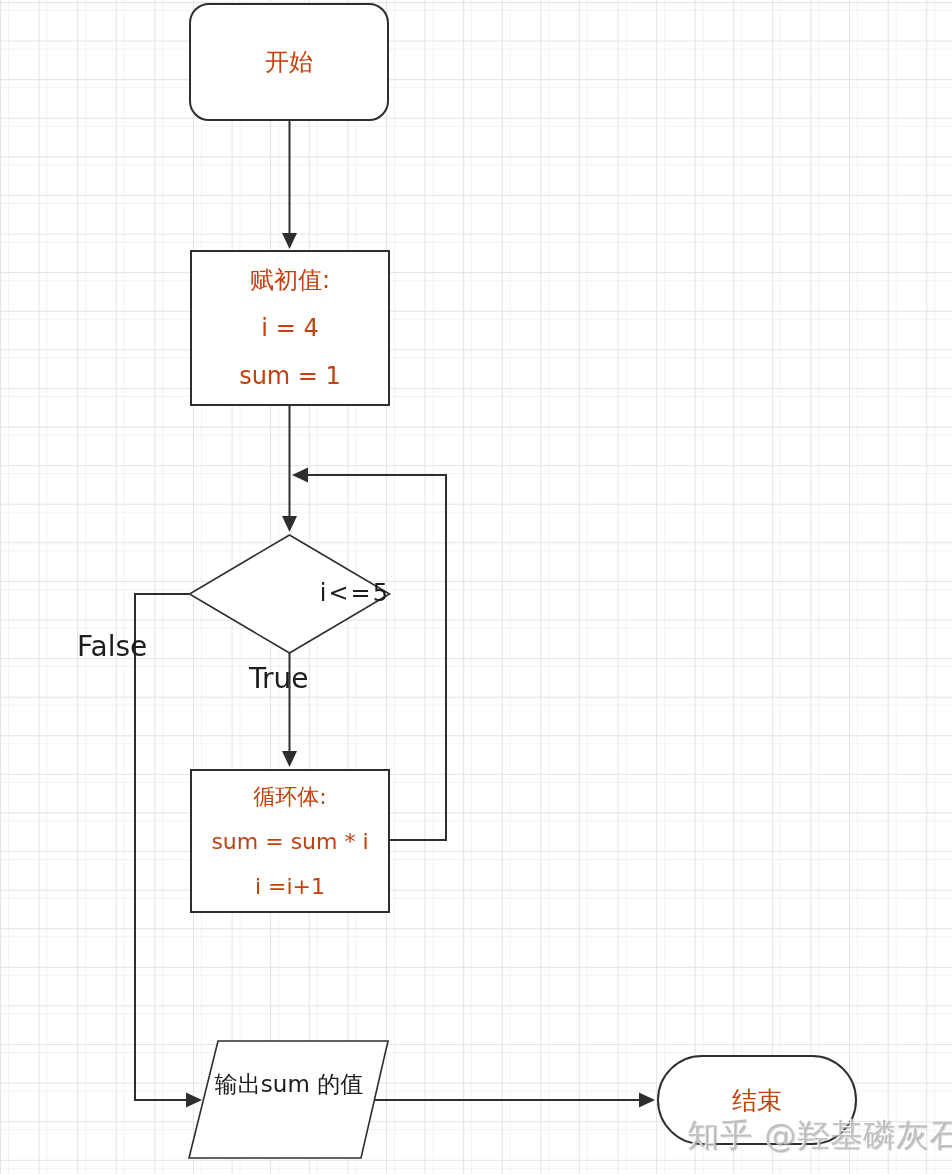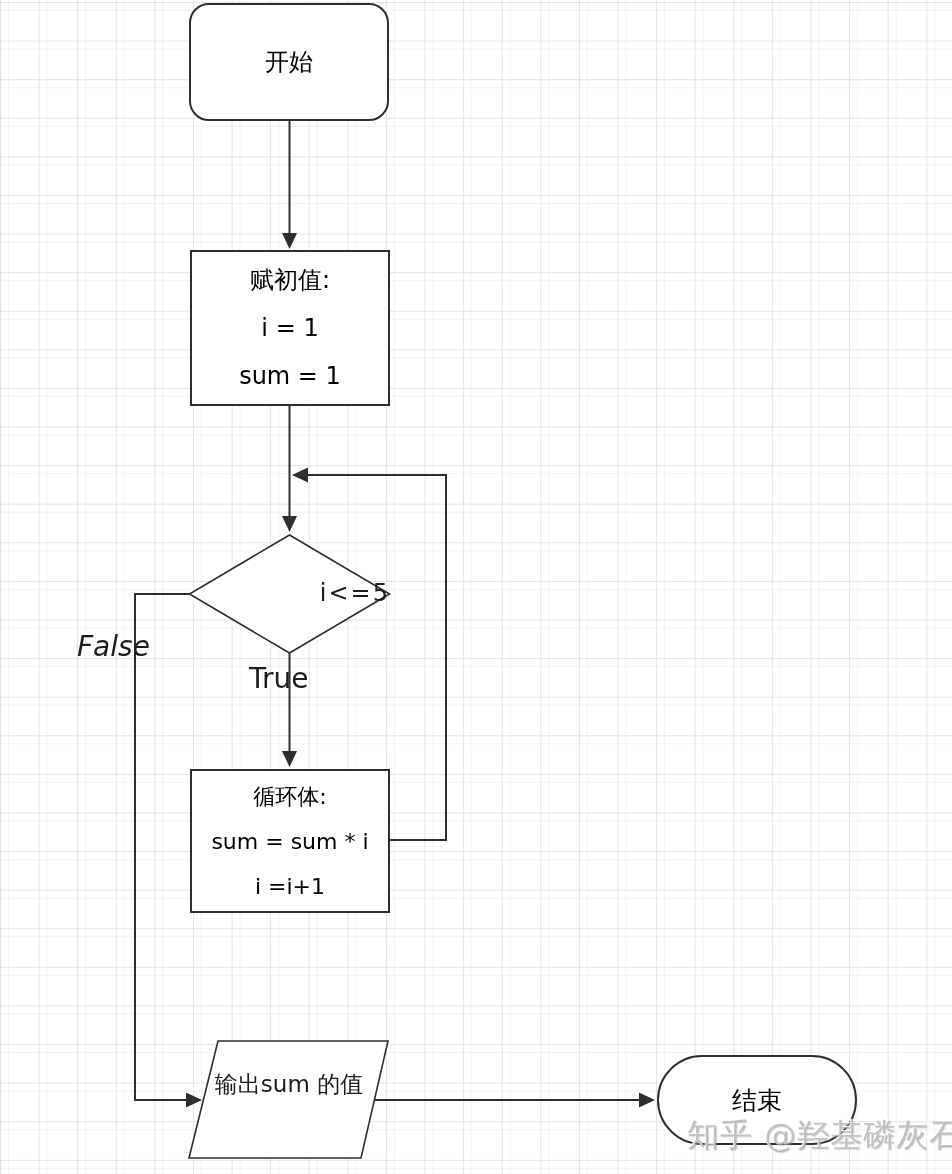--- a/index.html
+++ b/index.html
@@ -32,21 +32,21 @@
   .node {
     position: absolute;
     box-sizing: border-box;
     background: #ffffff;
     border: 2px solid #2e2e2e;
     display: flex;
     flex-direction: column;
     align-items: center;
     justify-content: center;
     text-align: center;
-    color: #000000;
+    color: #c2410c;
   }
   .node .line { display: block; white-space: nowrap; }
 
   .node-start {
     left: 189px; top: 3px; width: 200px; height: 118px;
     border-radius: 20px;
     font-size: 24px;
   }
   .node-init {
     left: 190px; top: 250px; width: 200px; height: 156px;
@@ -69,21 +69,21 @@
     color: #1d1d1d;
     white-space: nowrap;
   }
   .decision-label {
     left: 190px; top: 579px; width: 200px;
     text-align: right;
     font-size: 24px;
     letter-spacing: 2px;
   }
   .true-label  { left: 249px; top: 662px; font-size: 28px; }
-  .false-label { left: 77px;  top: 630px; font-size: 28px; font-style: italic; }
+  .false-label { left: 77px;  top: 630px; font-size: 28px; }
   .output-label {
     left: 199px; top: 1064px; width: 180px;
     text-align: center;
     font-size: 23px;
     line-height: 40px;
   }
   .watermark {
     position: absolute;
     left: 687px; top: 1114px;
     font-size: 32px;
@@ -122,21 +122,21 @@
 
     <polygon fill="#ffffff" stroke-width="1.6" points="218,1041 388,1041 361,1158 189,1158"></polygon>
   </svg>
 
   <div class="node node-start">
     <span class="line">开始</span>
   </div>
 
   <div class="node node-init">
     <span class="line">赋初值:</span>
-    <span class="line">i = 1</span>
+    <span class="line">i = 4</span>
     <span class="line">sum = 1</span>
   </div>
 
   <div class="label decision-label">i&lt;=5</div>
 
   <div class="label true-label">True</div>
   <div class="label false-label">False</div>
 
   <div class="node node-loop">
     <span class="line">循环体:</span>

